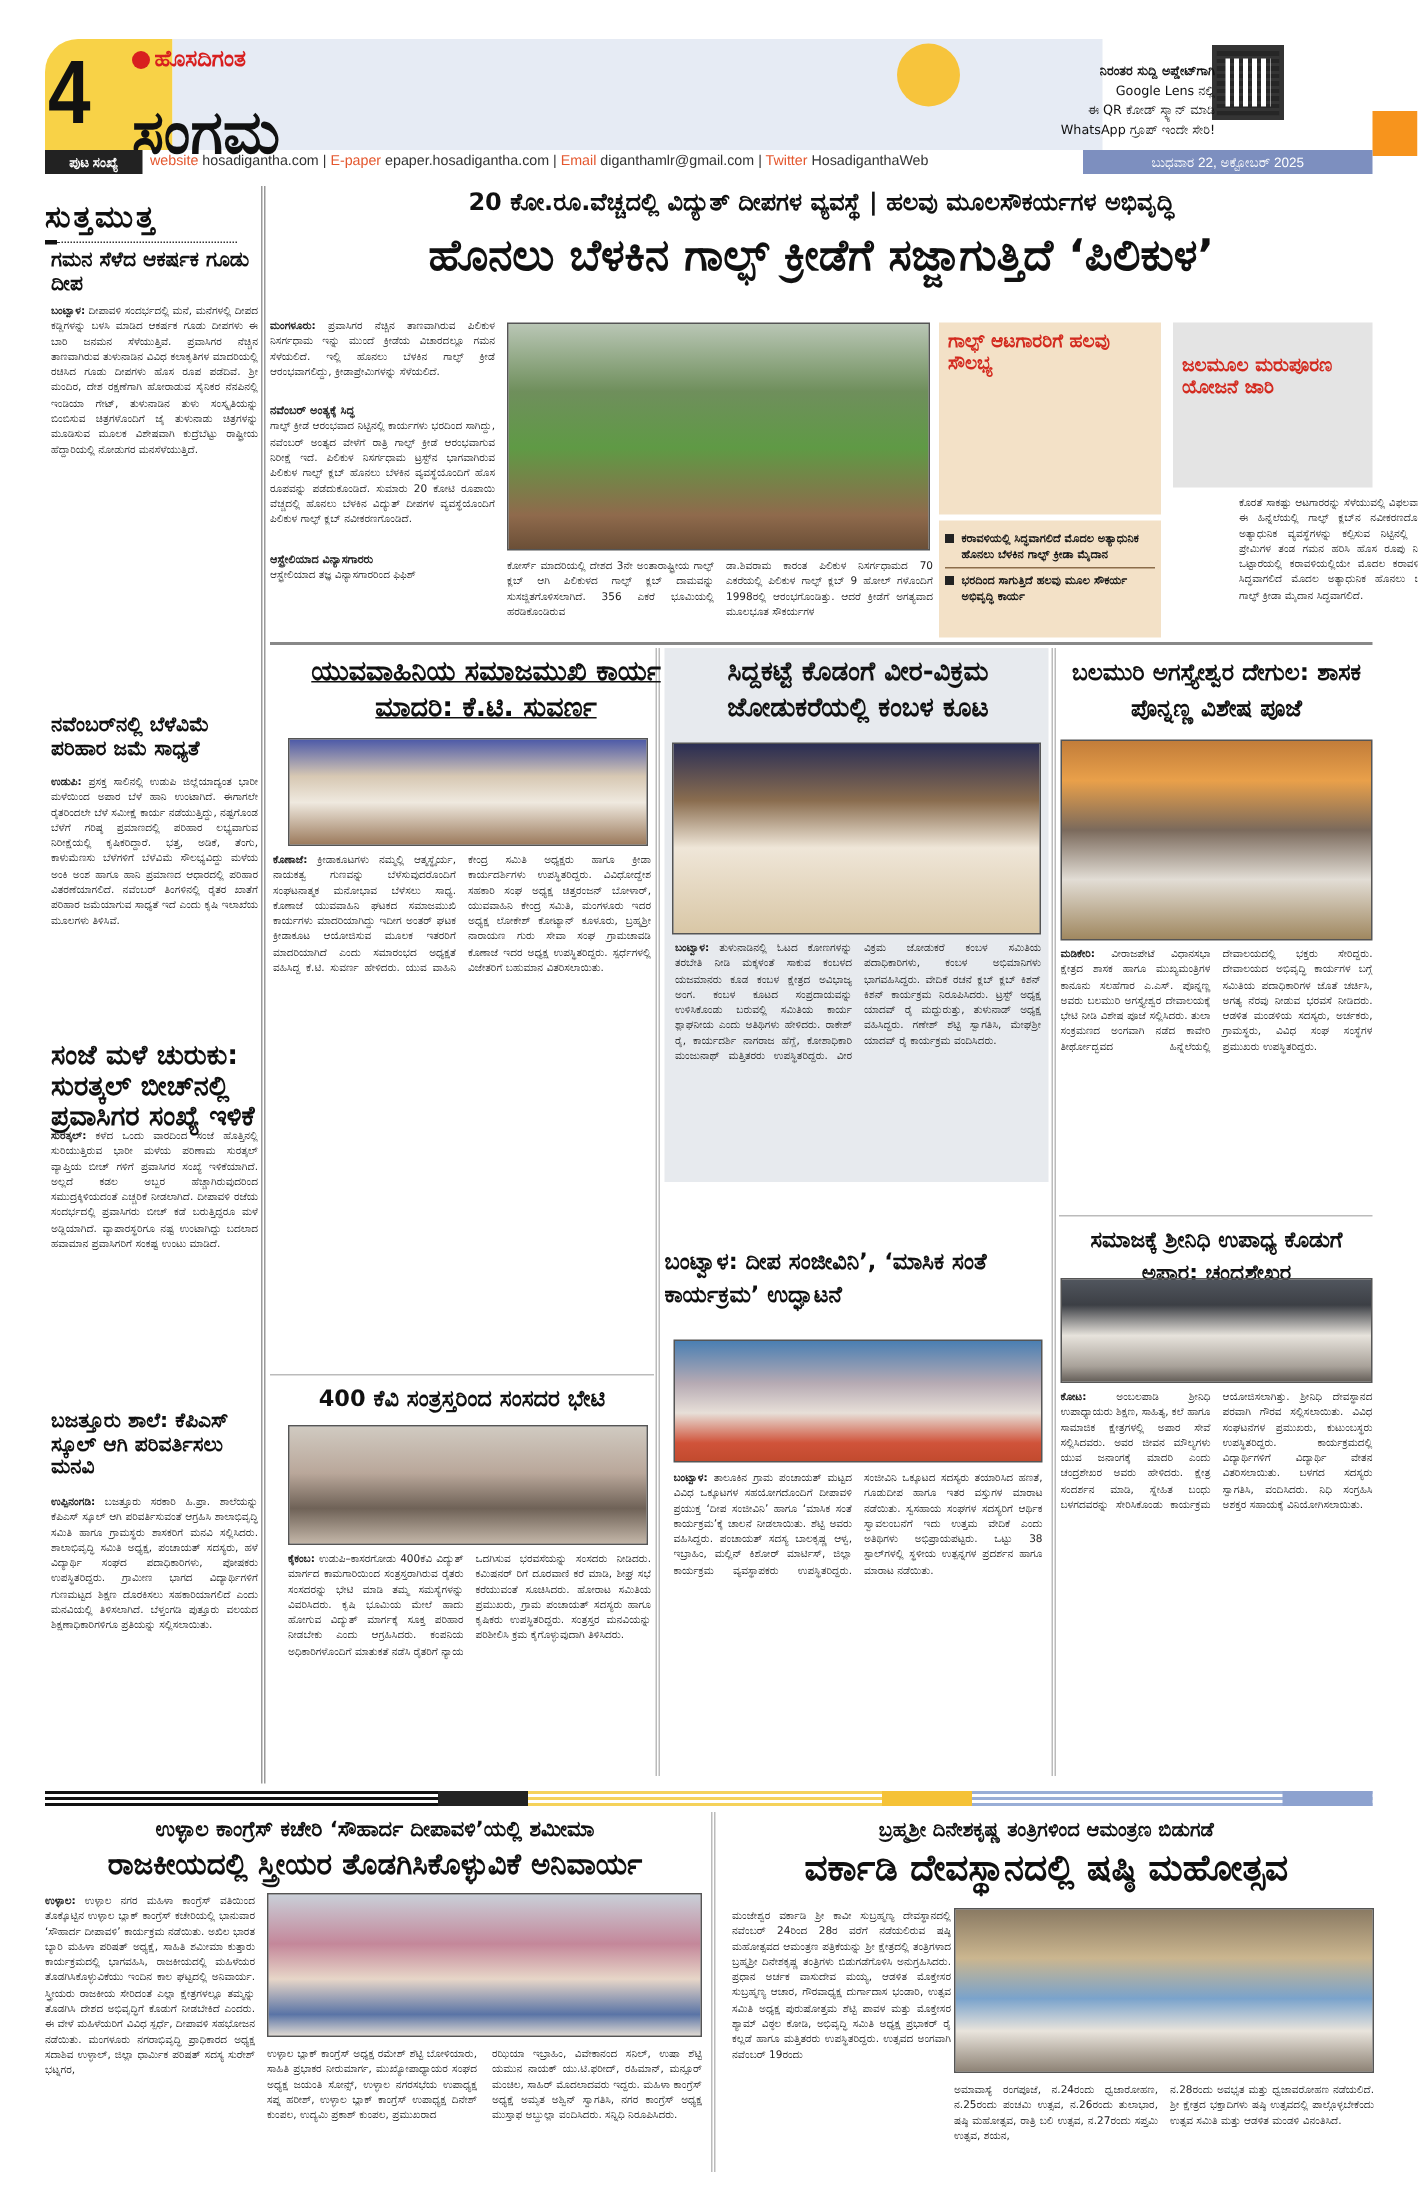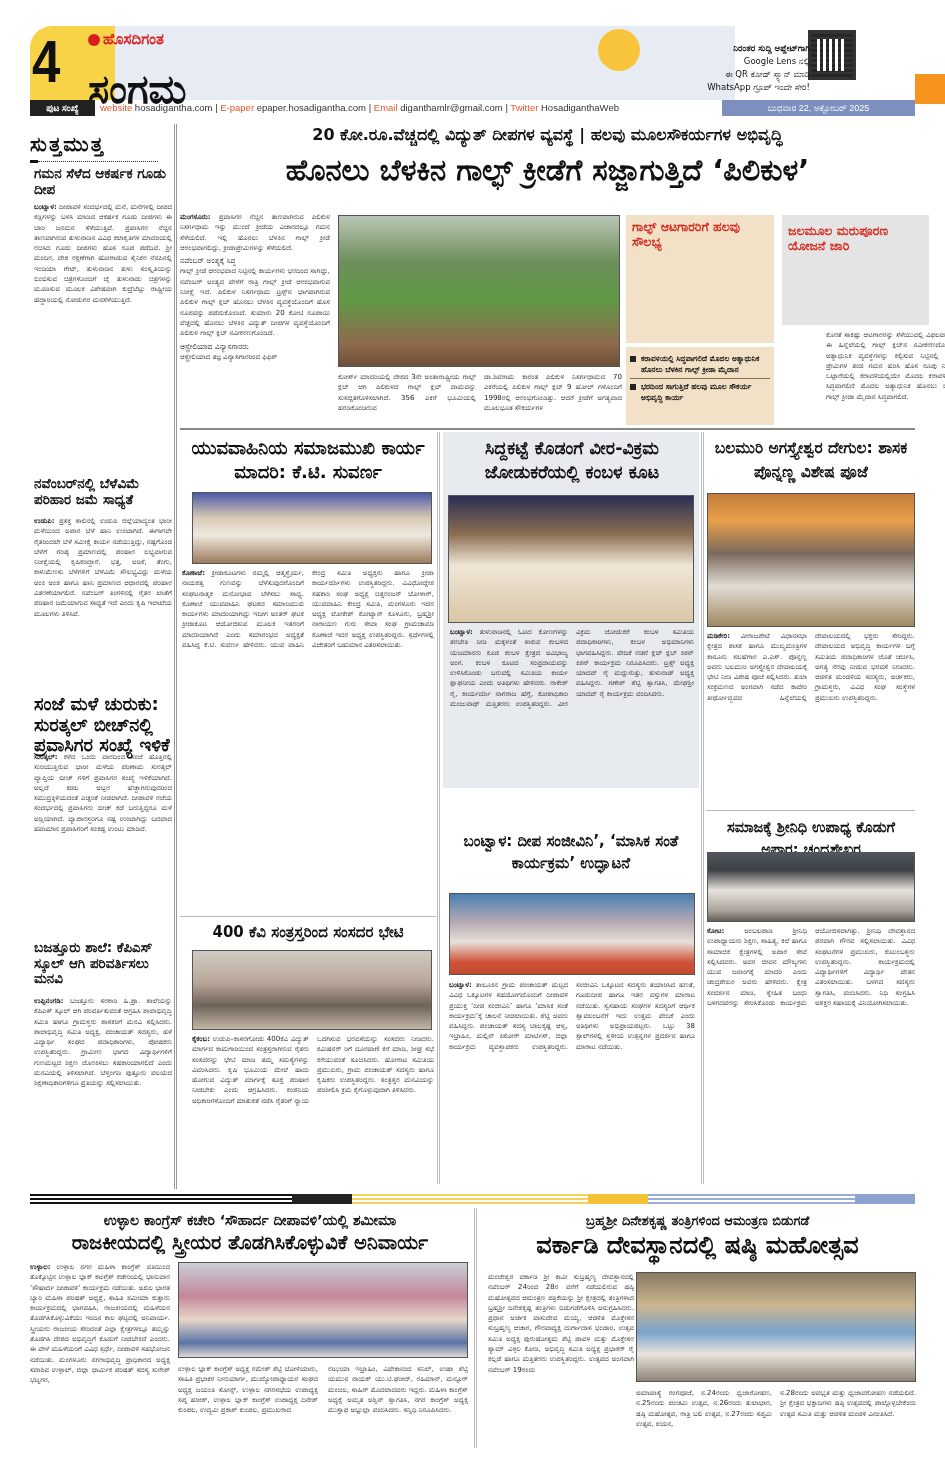--- a/index.html
+++ b/index.html
@@ -31,21 +31,21 @@
   .ib-links .k { color: #e4572e; }
   .ib-date { position: absolute; left: 692px; top: 0; width: 193px; height: 16px; background: #7d8fbf; color: #fff; text-align: center; font-size: 9px; }
 
   
   .col-rule { position: absolute; width: 3px; border-left: 1px solid #999; border-right: 1px solid #999; }
   .hrule { position: absolute; height: 2px; background: #888; }
   .head { position: absolute; font-weight: bold; font-family: "DejaVu Sans", sans-serif; color: #111; line-height: 1.15; }
   .body-text { position: absolute; font: 7px/10.3px "DejaVu Sans", sans-serif; color: #222; overflow: hidden; text-align: justify; }
   .body-text b { font-weight: bold; }
   .photo { position: absolute; border: 1px solid #555; overflow: hidden; }
-  .sub { display:block; font-weight:normal; font-size:7.5px; margin-top:3px; }
+  .sub { display:block; font-weight:bold; font-size:7.5px; margin-top:16px; }
 
   
   .sutta { position: absolute; left: 30px; top: 130px; width: 140px; height: 30px; }
   .sutta-text { font: bold 20px/28px "DejaVu Sans", sans-serif; letter-spacing: 2px; }
   .dotted { position: absolute; left: 38px; top: 161px; width: 120px; border-top: 1px dotted #333; }
   .dotted::before { content:""; position:absolute; left:-8px; top:-2px; width:8px; height:3px; background:#111; }
 
   
   .ph-golf { background: linear-gradient(180deg, #b9c6b5 0%, #6f8f5c 30%, #5f9a45 55%, #8f6a4c 85%, #6b4f37 100%); }
   .ph-stage { background: linear-gradient(180deg, #4d5aa8 0%, #d7c8b3 35%, #efe9df 60%, #9c7b5d 100%); }
@@ -150,26 +150,26 @@
   <div class="bullet">
       <span class="bsq"></span>
       <span>ಕರಾವಳಿಯಲ್ಲಿ ಸಿದ್ಧವಾಗಲಿದೆ ಮೊದಲ ಅತ್ಯಾಧುನಿಕ ಹೊನಲು ಬೆಳಕಿನ ಗಾಲ್ಫ್ ಕ್ರೀಡಾ ಮೈದಾನ</span>
     </div>
   <div class="bullet">
       <span class="bsq"></span>
       <span>ಭರದಿಂದ ಸಾಗುತ್ತಿದೆ ಹಲವು ಮೂಲ ಸೌಕರ್ಯ ಅಭಿವೃದ್ಧಿ ಕಾರ್ಯ</span>
     </div>
 </div>
 
-<div class="box-grey" style="left:782px; top:215px; width:147px; height:110px; padding:8px 6px;">
+<div class="box-grey" style="left:782px; top:215px; width:133px; height:110px; padding:20px 6px;">
   <div class="red-head">ಜಲಮೂಲ ಮರುಪೂರಣ ಯೋಜನೆ ಜಾರಿ</div>
 </div>
 <div class="body-text" style="left:782px; top:330px; width:133px; height:96px;margin-left:44px;">ಕೊರತೆ ಸಾಕಷ್ಟು ಆಟಗಾರರನ್ನು ಸೆಳೆಯುವಲ್ಲಿ ವಿಫಲವಾಗಿತ್ತು. ಈ ಹಿನ್ನೆಲೆಯಲ್ಲಿ ಗಾಲ್ಫ್ ಕ್ಲಬ್‌ನ ನವೀಕರಣದೊಂದಿಗೆ, ಅತ್ಯಾಧುನಿಕ ವ್ಯವಸ್ಥೆಗಳನ್ನು ಕಲ್ಪಿಸುವ ನಿಟ್ಟಿನಲ್ಲಿ ಗಾಲ್ಫ್ ಪ್ರೇಮಿಗಳ ತಂಡ ಗಮನ ಹರಿಸಿ ಹೊಸ ರೂಪು ನೀಡಿದೆ. ಒಟ್ಟಾರೆಯಲ್ಲಿ ಕರಾವಳಿಯಲ್ಲಿಯೇ ಮೊದಲ ಕರಾವಳಿಯಲ್ಲಿ ಸಿದ್ಧವಾಗಲಿದೆ ಮೊದಲ ಅತ್ಯಾಧುನಿಕ ಹೊನಲು ಬೆಳಕಿನ ಗಾಲ್ಫ್ ಕ್ರೀಡಾ ಮೈದಾನ ಸಿದ್ಧವಾಗಲಿದೆ.</div>
 
-<div class="head" style="left:182px; top:436px; width:252px; text-align:center; font-size:18px; line-height:24px;">ಯುವವಾಹಿನಿಯ ಸಮಾಜಮುಖಿ ಕಾರ್ಯ ಮಾದರಿ: ಕೆ.ಟಿ. ಸುವರ್ಣ</div>
+<div class="head" style="left:198px; top:436px; width:252px; text-align:center; font-size:18px; line-height:24px;text-decoration:underline;">ಯುವವಾಹಿನಿಯ ಸಮಾಜಮುಖಿ ಕಾರ್ಯ ಮಾದರಿ: ಕೆ.ಟಿ. ಸುವರ್ಣ</div>
 <div class="photo ph-stage" style="left:192px; top:492px; width:240px; height:72px;"></div>
 <div class="body-text" style="left:182px; top:568px; width:252px; height:340px; column-count:2; column-gap:8px;"><b>ಕೊಣಾಜೆ:</b> <span>ಕ್ರೀಡಾಕೂಟಗಳು ನಮ್ಮಲ್ಲಿ ಆತ್ಮಸ್ಥೈರ್ಯ, ನಾಯಕತ್ವ ಗುಣವನ್ನು ಬೆಳೆಸುವುದರೊಂದಿಗೆ ಸಂಘಟನಾತ್ಮಕ ಮನೋಭಾವ ಬೆಳೆಸಲು ಸಾಧ್ಯ. ಕೊಣಾಜೆ ಯುವವಾಹಿನಿ ಘಟಕದ ಸಮಾಜಮುಖಿ ಕಾರ್ಯಗಳು ಮಾದರಿಯಾಗಿದ್ದು ಇದೀಗ ಅಂತರ್ ಘಟಕ ಕ್ರೀಡಾಕೂಟ ಆಯೋಜಿಸುವ ಮೂಲಕ ಇತರರಿಗೆ ಮಾದರಿಯಾಗಿದೆ ಎಂದು ಸಮಾರಂಭದ ಅಧ್ಯಕ್ಷತೆ ವಹಿಸಿದ್ದ ಕೆ.ಟಿ. ಸುವರ್ಣ ಹೇಳಿದರು. ಯುವ ವಾಹಿನಿ ಕೇಂದ್ರ ಸಮಿತಿ ಅಧ್ಯಕ್ಷರು ಹಾಗೂ ಕ್ರೀಡಾ ಕಾರ್ಯದರ್ಶಿಗಳು ಉಪಸ್ಥಿತರಿದ್ದರು. ವಿವಿಧೋದ್ದೇಶ ಸಹಕಾರಿ ಸಂಘ ಅಧ್ಯಕ್ಷ ಚಿತ್ತರಂಜನ್ ಬೋಳಾರ್, ಯುವವಾಹಿನಿ ಕೇಂದ್ರ ಸಮಿತಿ, ಮಂಗಳೂರು ಇದರ ಅಧ್ಯಕ್ಷ ಲೋಕೇಶ್ ಕೋಟ್ಯಾನ್ ಕೂಳೂರು, ಬ್ರಹ್ಮಶ್ರೀ ನಾರಾಯಣ ಗುರು ಸೇವಾ ಸಂಘ ಗ್ರಾಮಚಾವಡಿ ಕೊಣಾಜೆ ಇದರ ಅಧ್ಯಕ್ಷ ಉಪಸ್ಥಿತರಿದ್ದರು. ಸ್ಪರ್ಧೆಗಳಲ್ಲಿ ವಿಜೇತರಿಗೆ ಬಹುಮಾನ ವಿತರಿಸಲಾಯಿತು.</span></div>
 
 <div class="grey-card" style="left:443px; top:432px; width:256px; height:356px;"></div>
 <div class="head" style="left:447px; top:436px; width:250px; text-align:center; font-size:17.5px; line-height:24px;">ಸಿದ್ದಕಟ್ಟೆ ಕೊಡಂಗೆ ವೀರ-ವಿಕ್ರಮ ಜೋಡುಕರೆಯಲ್ಲಿ ಕಂಬಳ ಕೂಟ</div>
 <div class="photo ph-lamp" style="left:448px; top:495px; width:246px; height:128px;"></div>
 <div class="body-text" style="left:450px; top:627px; width:244px; height:158px; column-count:2; column-gap:8px;"><b>ಬಂಟ್ವಾಳ:</b> <span>ತುಳುನಾಡಿನಲ್ಲಿ ಓಟದ ಕೋಣಗಳನ್ನು ತರಬೇತಿ ನೀಡಿ ಮಕ್ಕಳಂತೆ ಸಾಕುವ ಕಂಬಳದ ಯಜಮಾನರು ಕೂಡ ಕಂಬಳ ಕ್ಷೇತ್ರದ ಅವಿಭಾಜ್ಯ ಅಂಗ. ಕಂಬಳ ಕೂಟದ ಸಂಪ್ರದಾಯವನ್ನು ಉಳಿಸಿಕೊಂಡು ಬರುವಲ್ಲಿ ಸಮಿತಿಯ ಕಾರ್ಯ ಶ್ಲಾಘನೀಯ ಎಂದು ಅತಿಥಿಗಳು ಹೇಳಿದರು. ರಾಕೇಶ್ ರೈ, ಕಾರ್ಯದರ್ಶಿ ನಾಗರಾಜ ಹೆಗ್ಡೆ, ಕೋಶಾಧಿಕಾರಿ ಮಂಜುನಾಥ್ ಮತ್ತಿತರರು ಉಪಸ್ಥಿತರಿದ್ದರು. ವೀರ ವಿಕ್ರಮ ಜೋಡುಕರೆ ಕಂಬಳ ಸಮಿತಿಯ ಪದಾಧಿಕಾರಿಗಳು, ಕಂಬಳ ಅಭಿಮಾನಿಗಳು ಭಾಗವಹಿಸಿದ್ದರು. ವೇದಿಕೆ ರಚನೆ ಕ್ಲಬ್ ಕ್ಲಬ್ ಕಿಶನ್ ಕಿಶನ್ ಕಾರ್ಯಕ್ರಮ ನಿರೂಪಿಸಿದರು. ಟ್ರಸ್ಟ್ ಅಧ್ಯಕ್ಷ ಯಾದವ್ ರೈ ಮದ್ದುರುತ್ತು, ತುಳುನಾಡ್ ಅಧ್ಯಕ್ಷ ವಹಿಸಿದ್ದರು. ಗಣೇಶ್ ಶೆಟ್ಟಿ ಸ್ವಾಗತಿಸಿ, ಮೇಘಶ್ರೀ ಯಾದವ್ ರೈ ಕಾರ್ಯಕ್ರಮ ವಂದಿಸಿದರು.</span></div>
 
 <div class="head" style="left:706px; top:436px; width:210px; text-align:center; font-size:15.5px; line-height:24px;">ಬಲಮುರಿ ಅಗಸ್ತ್ಯೇಶ್ವರ ದೇಗುಲ: ಶಾಸಕ ಪೊನ್ನಣ್ಣ ವಿಶೇಷ ಪೂಜೆ</div>
 <div class="photo ph-temple" style="left:707px; top:493px; width:208px; height:134px;"></div>
@@ -178,21 +178,21 @@
 <div class="hrule" style="left:706px; top:810px; width:209px; height:1px; background:#bbb;"></div>
 <div class="head" style="left:706px; top:816px; width:210px; text-align:center; font-size:14.5px; line-height:22px;">ಸಮಾಜಕ್ಕೆ ಶ್ರೀನಿಧಿ ಉಪಾಧ್ಯ ಕೊಡುಗೆ ಅಪಾರ: ಚಂದ್ರಶೇಖರ</div>
 <div class="photo ph-group" style="left:707px; top:852px; width:208px; height:70px;"></div>
 <div class="body-text" style="left:707px; top:926px; width:208px; height:258px; column-count:2; column-gap:8px;"><b>ಕೋಟ:</b> <span>ಅಂಬಲಪಾಡಿ ಶ್ರೀನಿಧಿ ಉಪಾಧ್ಯಾಯರು ಶಿಕ್ಷಣ, ಸಾಹಿತ್ಯ, ಕಲೆ ಹಾಗೂ ಸಾಮಾಜಿಕ ಕ್ಷೇತ್ರಗಳಲ್ಲಿ ಅಪಾರ ಸೇವೆ ಸಲ್ಲಿಸಿದವರು. ಅವರ ಜೀವನ ಮೌಲ್ಯಗಳು ಯುವ ಜನಾಂಗಕ್ಕೆ ಮಾದರಿ ಎಂದು ಚಂದ್ರಶೇಖರ ಅವರು ಹೇಳಿದರು. ಕ್ಷೇತ್ರ ಸಂದರ್ಶನ ಮಾಡಿ, ಸ್ನೇಹಿತ ಬಂಧು ಬಳಗದವರನ್ನು ಸೇರಿಸಿಕೊಂಡು ಕಾರ್ಯಕ್ರಮ ಆಯೋಜಿಸಲಾಗಿತ್ತು. ಶ್ರೀನಿಧಿ ದೇವಸ್ಥಾನದ ಪರವಾಗಿ ಗೌರವ ಸಲ್ಲಿಸಲಾಯಿತು. ವಿವಿಧ ಸಂಘಟನೆಗಳ ಪ್ರಮುಖರು, ಕುಟುಂಬಸ್ಥರು ಉಪಸ್ಥಿತರಿದ್ದರು. ಕಾರ್ಯಕ್ರಮದಲ್ಲಿ ವಿದ್ಯಾರ್ಥಿಗಳಿಗೆ ವಿದ್ಯಾರ್ಥಿ ವೇತನ ವಿತರಿಸಲಾಯಿತು. ಬಳಗದ ಸದಸ್ಯರು ಸ್ವಾಗತಿಸಿ, ವಂದಿಸಿದರು. ನಿಧಿ ಸಂಗ್ರಹಿಸಿ ಅಶಕ್ತರ ಸಹಾಯಕ್ಕೆ ವಿನಿಯೋಗಿಸಲಾಯಿತು.</span></div>
 
 <div class="hrule" style="left:180px; top:916px; width:256px; height:1px; background:#bbb;"></div>
 <div class="head" style="left:182px; top:920px; width:252px; text-align:center; font-size:15px; line-height:24px;">400 ಕೆವಿ ಸಂತ್ರಸ್ತರಿಂದ ಸಂಸದರ ಭೇಟಿ</div>
 <div class="photo ph-meeting" style="left:192px; top:950px; width:240px; height:80px;"></div>
 <div class="body-text" style="left:192px; top:1034px; width:242px; height:150px; column-count:2; column-gap:8px;"><b>ಕೈಕಂಬ:</b> <span>ಉಡುಪಿ–ಕಾಸರಗೋಡು 400ಕೆವಿ ವಿದ್ಯುತ್ ಮಾರ್ಗದ ಕಾಮಗಾರಿಯಿಂದ ಸಂತ್ರಸ್ತರಾಗಿರುವ ರೈತರು ಸಂಸದರನ್ನು ಭೇಟಿ ಮಾಡಿ ತಮ್ಮ ಸಮಸ್ಯೆಗಳನ್ನು ವಿವರಿಸಿದರು. ಕೃಷಿ ಭೂಮಿಯ ಮೇಲೆ ಹಾದು ಹೋಗುವ ವಿದ್ಯುತ್ ಮಾರ್ಗಕ್ಕೆ ಸೂಕ್ತ ಪರಿಹಾರ ನೀಡಬೇಕು ಎಂದು ಆಗ್ರಹಿಸಿದರು. ಕಂಪನಿಯ ಅಧಿಕಾರಿಗಳೊಂದಿಗೆ ಮಾತುಕತೆ ನಡೆಸಿ ರೈತರಿಗೆ ನ್ಯಾಯ ಒದಗಿಸುವ ಭರವಸೆಯನ್ನು ಸಂಸದರು ನೀಡಿದರು. ಕಮಿಷನರ್ ರಿಗೆ ದೂರವಾಣಿ ಕರೆ ಮಾಡಿ, ಶೀಘ್ರ ಸಭೆ ಕರೆಯುವಂತೆ ಸೂಚಿಸಿದರು. ಹೋರಾಟ ಸಮಿತಿಯ ಪ್ರಮುಖರು, ಗ್ರಾಮ ಪಂಚಾಯತ್ ಸದಸ್ಯರು ಹಾಗೂ ಕೃಷಿಕರು ಉಪಸ್ಥಿತರಿದ್ದರು. ಸಂತ್ರಸ್ತರ ಮನವಿಯನ್ನು ಪರಿಶೀಲಿಸಿ ಕ್ರಮ ಕೈಗೊಳ್ಳುವುದಾಗಿ ತಿಳಿಸಿದರು.</span></div>
 
-<div class="head" style="left:443px; top:830px; width:256px; text-align:center; font-size:15px; line-height:22px;">ಬಂಟ್ವಾಳ: ದೀಪ ಸಂಜೀವಿನಿ’, ‘ಮಾಸಿಕ ಸಂತೆ ಕಾರ್ಯಕ್ರಮ’ ಉದ್ಘಾಟನೆ</div>
+<div class="head" style="left:443px; top:830px; width:256px; font-size:15px; line-height:22px;">ಬಂಟ್ವಾಳ: ದೀಪ ಸಂಜೀವಿನಿ’, ‘ಮಾಸಿಕ ಸಂತೆ ಕಾರ್ಯಕ್ರಮ’ ಉದ್ಘಾಟನೆ</div>
 <div class="photo ph-market" style="left:449px; top:893px; width:246px; height:82px;"></div>
 <div class="body-text" style="left:449px; top:980px; width:246px; height:204px; column-count:2; column-gap:8px;"><b>ಬಂಟ್ವಾಳ:</b> <span>ತಾಲೂಕಿನ ಗ್ರಾಮ ಪಂಚಾಯತ್ ಮಟ್ಟದ ವಿವಿಧ ಒಕ್ಕೂಟಗಳ ಸಹಯೋಗದೊಂದಿಗೆ ದೀಪಾವಳಿ ಪ್ರಯುಕ್ತ ‘ದೀಪ ಸಂಜೀವಿನಿ’ ಹಾಗೂ ‘ಮಾಸಿಕ ಸಂತೆ ಕಾರ್ಯಕ್ರಮ’ಕ್ಕೆ ಚಾಲನೆ ನೀಡಲಾಯಿತು. ಶೆಟ್ಟಿ ಅವರು ವಹಿಸಿದ್ದರು. ಪಂಚಾಯತ್ ಸದಸ್ಯ ಬಾಲಕೃಷ್ಣ ಆಳ್ವ, ಇಬ್ರಾಹಿಂ, ಮಲ್ಲಿನ್ ಕಿಶೋರ್ ಮಾರ್ಟಿಸ್, ಜಿಲ್ಲಾ ಕಾರ್ಯಕ್ರಮ ವ್ಯವಸ್ಥಾಪಕರು ಉಪಸ್ಥಿತರಿದ್ದರು. ಸಂಜೀವಿನಿ ಒಕ್ಕೂಟದ ಸದಸ್ಯರು ತಯಾರಿಸಿದ ಹಣತೆ, ಗೂಡುದೀಪ ಹಾಗೂ ಇತರ ವಸ್ತುಗಳ ಮಾರಾಟ ನಡೆಯಿತು. ಸ್ವಸಹಾಯ ಸಂಘಗಳ ಸದಸ್ಯರಿಗೆ ಆರ್ಥಿಕ ಸ್ವಾವಲಂಬನೆಗೆ ಇದು ಉತ್ತಮ ವೇದಿಕೆ ಎಂದು ಅತಿಥಿಗಳು ಅಭಿಪ್ರಾಯಪಟ್ಟರು. ಒಟ್ಟು 38 ಸ್ಟಾಲ್‌ಗಳಲ್ಲಿ ಸ್ಥಳೀಯ ಉತ್ಪನ್ನಗಳ ಪ್ರದರ್ಶನ ಹಾಗೂ ಮಾರಾಟ ನಡೆಯಿತು.</span></div>
 
 <div class="bottom-band">
   <div class="bb-black"></div>
     <div class="bb-black2"></div>
   <div class="bb-yellow"></div>
     <div class="bb-yellow2"></div>
   <div class="bb-blue"></div>
     <div class="bb-blue2"></div>

